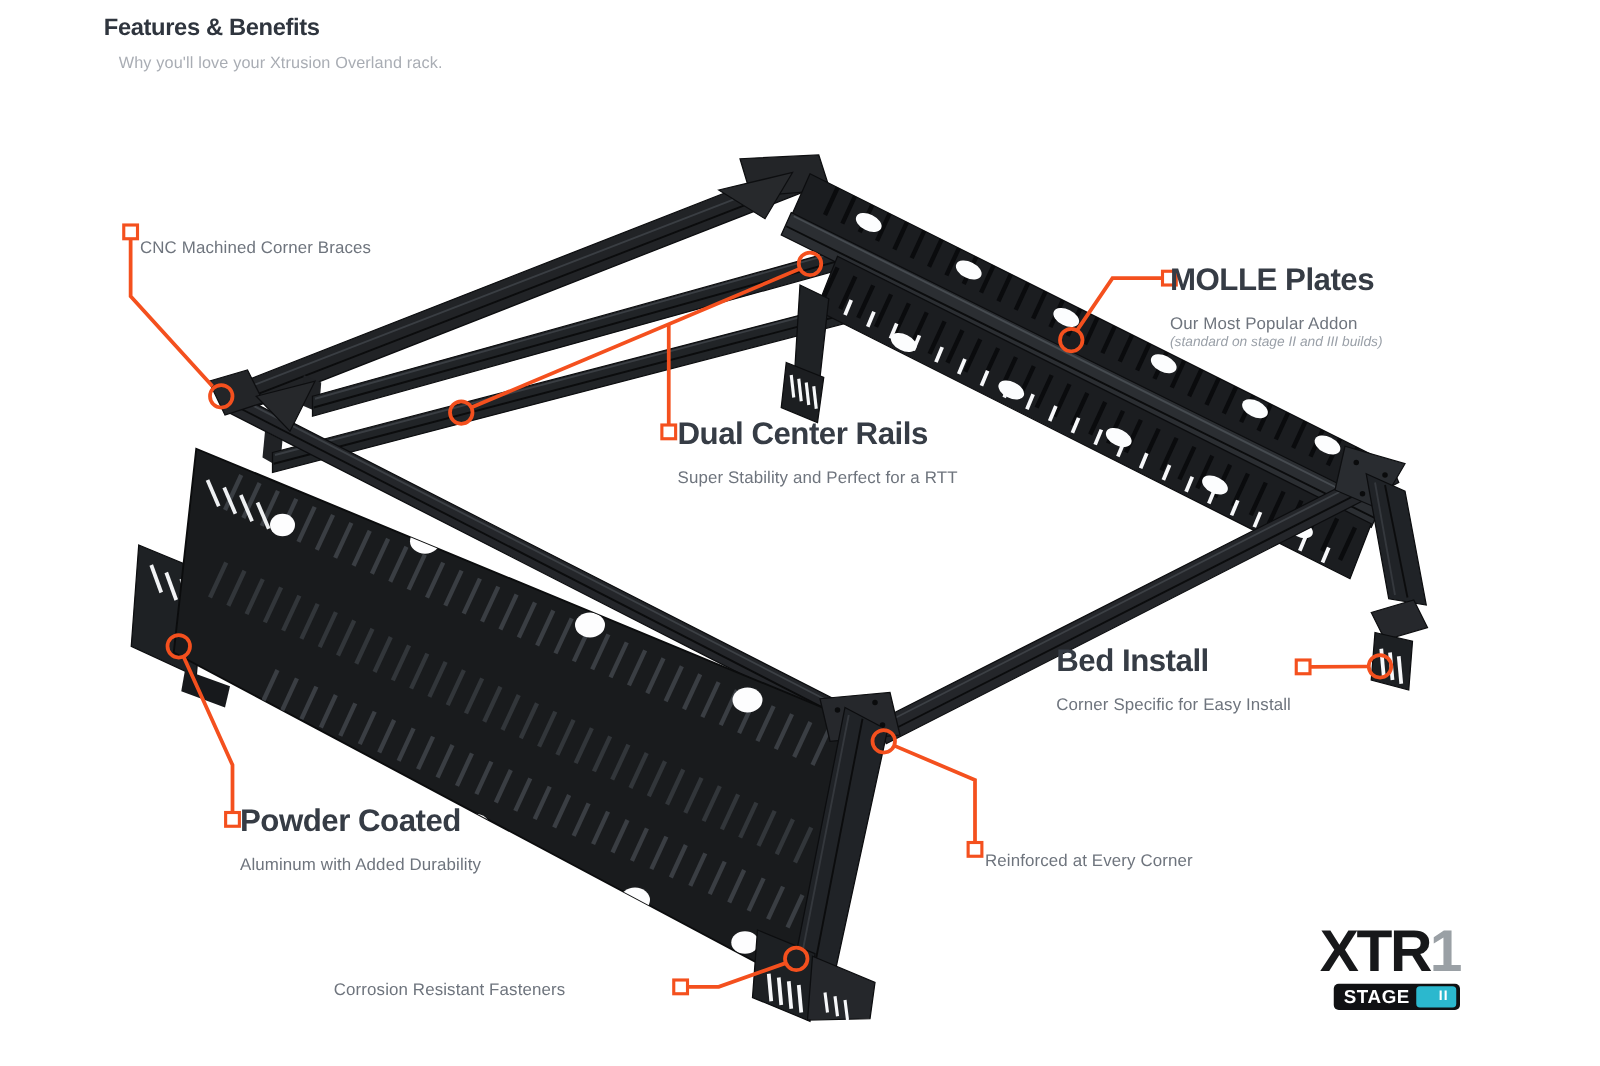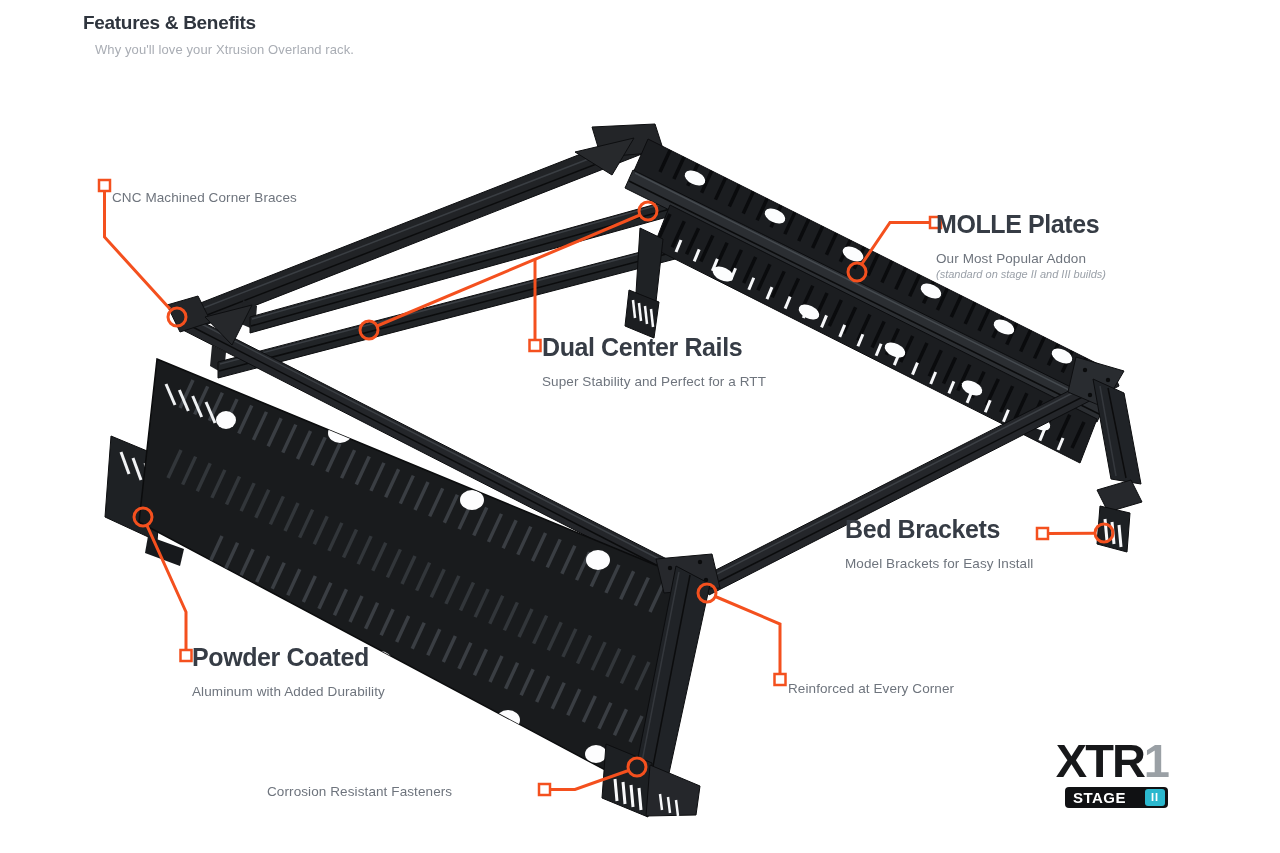--- a/index.html
+++ b/index.html
@@ -32,30 +32,30 @@
   .co-ring{stroke:var(--accent,#F4501E);stroke-width:3;fill:none;}
   .co-square{stroke:var(--accent,#F4501E);stroke-width:2.5;fill:#ffffff;}
   
   .brand-logo{position:absolute;left:1022px;top:739px;width:146px;text-align:right;z-index:3;}
   .brand-logo .wordmark{
     font-size:47px;font-weight:800;letter-spacing:-2px;line-height:0.95;white-space:nowrap;
   }
   .brand-logo .wordmark .xtr{color:#17181a;}
   .brand-logo .wordmark .one{color:#9aa0a5;}
   .stage-badge{
-    display:inline-flex;align-items:center;gap:19px;margin-top:3px;
+    display:inline-flex;align-items:center;gap:5px;margin-top:3px;
     background:#101113;border-radius:4px;padding:2px 3px 2px 8px;
   }
   .stage-badge .stage-text{
     color:#ffffff;font-size:15px;font-weight:700;letter-spacing:0.5px;line-height:1;
   }
   .stage-badge .stage-level{
     background:var(--stage,#2BB8CE);color:#ffffff;border-radius:3px;
     width:20px;height:17px;display:inline-flex;align-items:center;justify-content:center;
-    font-size:11px;font-weight:700;letter-spacing:1px;
+    font-size:11px;font-weight:700;letter-spacing:1px;padding-left:12px;
   }
 </style>
 </head>
 <body>
 
 <div class="page-header">
   <h1>Features &amp; Benefits</h1>
   <p>Why you'll love your Xtrusion Overland rack.</p>
 </div>
 
@@ -468,22 +468,22 @@
   <p class="sub">Our Most Popular Addon</p>
   <p class="note">(standard on stage II and III builds)</p>
 </div>
 
 <div class="callout" style="left:542px;top:334px;">
   <h3>Dual Center Rails</h3>
   <p class="sub">Super Stability and Perfect for a RTT</p>
 </div>
 
 <div class="callout" style="left:845px;top:516px;">
-  <h3>Bed Brackets</h3>
-  <p class="sub">Model Brackets for Easy Install</p>
+  <h3>Bed Install</h3>
+  <p class="sub">Corner Specific for Easy Install</p>
 </div>
 
 <div class="callout" style="left:192px;top:644px;">
   <h3>Powder Coated</h3>
   <p class="sub">Aluminum with Added Durability</p>
 </div>
 
 <div class="callout" style="left:788px;top:667px;">
   <p class="sub">Reinforced at Every Corner</p>
 </div>

